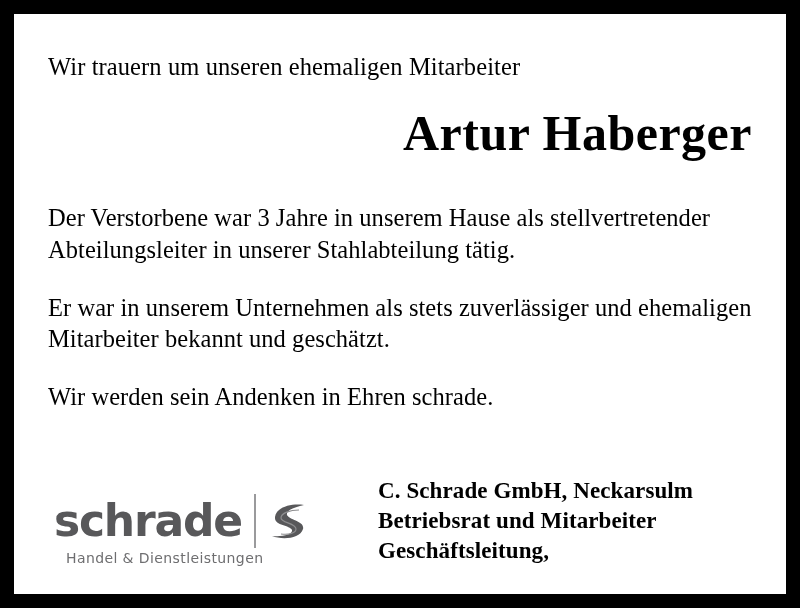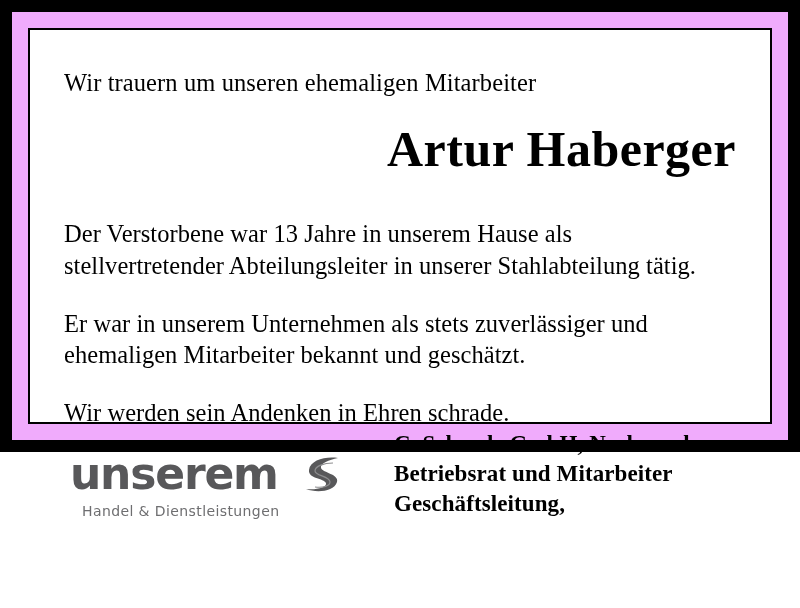--- a/index.html
+++ b/index.html
@@ -11,24 +11,24 @@
     width: 800px;
     height: 608px;
     font-family: "Liberation Serif", serif;
     color: #000000;
     overflow: hidden;
   }
   .obituary {
     position: relative;
     box-sizing: border-box;
     width: 800px;
-    height: 452px;
+    height: 608px;
     background: #f0abfc;
     border: 12px solid #000000;
-    padding: 16px;
+    padding: 0;
   }
   .inner {
     box-sizing: border-box;
     width: 100%;
     height: 100%;
     border: 2px solid #000000;
     background: #ffffff;
     padding: 30px 34px 18px 34px;
     display: flex;
     flex-direction: column;
@@ -123,30 +123,30 @@
 <body>
 
 <div class="obituary">
   <div class="inner">
 
     <div class="intro">Wir trauern um unseren ehemaligen Mitarbeiter</div>
 
     <div class="name">Artur Haberger</div>
 
     <div class="body-text">
-      <p class="para">Der Verstorbene war 13 Jahre in unserem Hause als stellvertretender Abteilungsleiter in unserer Stahlabteilung tätig.</p>
+      <p class="para">Der Verstorbene war 3 Jahre in unserem Hause als stellvertretender Abteilungsleiter in unserer Stahlabteilung tätig.</p>
       <p class="para">Er war in unserem Unternehmen als stets zuverlässiger und ehemaligen Mitarbeiter bekannt und geschätzt.</p>
       <p class="para">Wir werden sein Andenken in Ehren schrade.</p>
     </div>
 
     <div class="footer">
 
       <div class="logo">
         <div class="logo-row">
-          <span class="logo-word">unserem</span>
+          <span class="logo-word">schrade</span>
           <span class="logo-divider"></span>
           <span class="logo-mark">
             <svg width="44" height="44" viewBox="0 0 44 44" aria-hidden="true">
               <path d="M38 6 C26 4, 10 8, 9 18 C8 27, 24 26, 26 31 C27 36, 16 38, 6 37 C16 41, 34 40, 37 30 C39 22, 23 21, 21 16 C20 11, 29 8, 38 6 Z" fill="#58585a"></path>
               <path d="M33 11 C24 11, 15 14, 15 19 C15 24, 30 24, 30 30 C30 34, 23 36, 15 35" fill="none" stroke="#8d8d8f" stroke-width="1.2"></path>
             </svg>
           </span>
         </div>
         <div class="logo-tag">Handel &amp; Dienstleistungen</div>
       </div>

